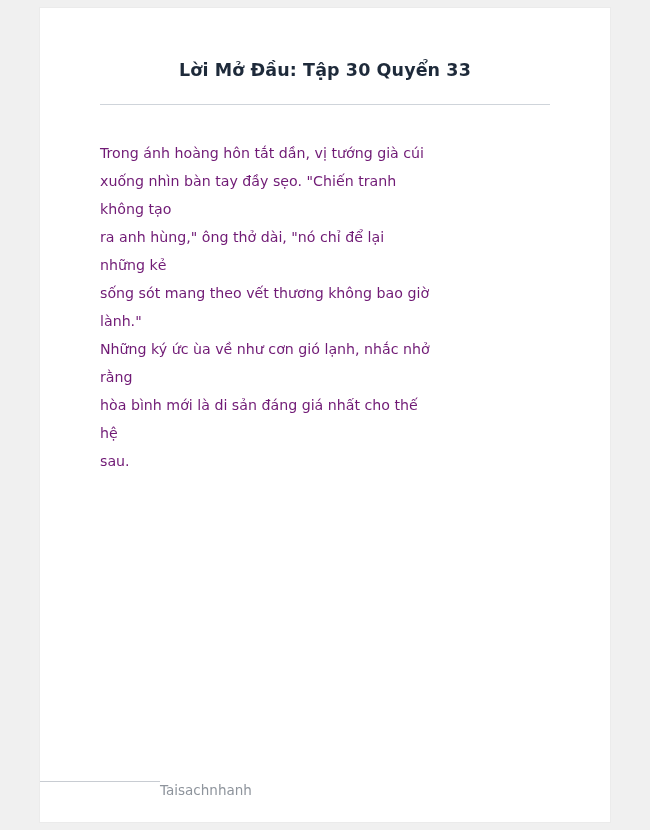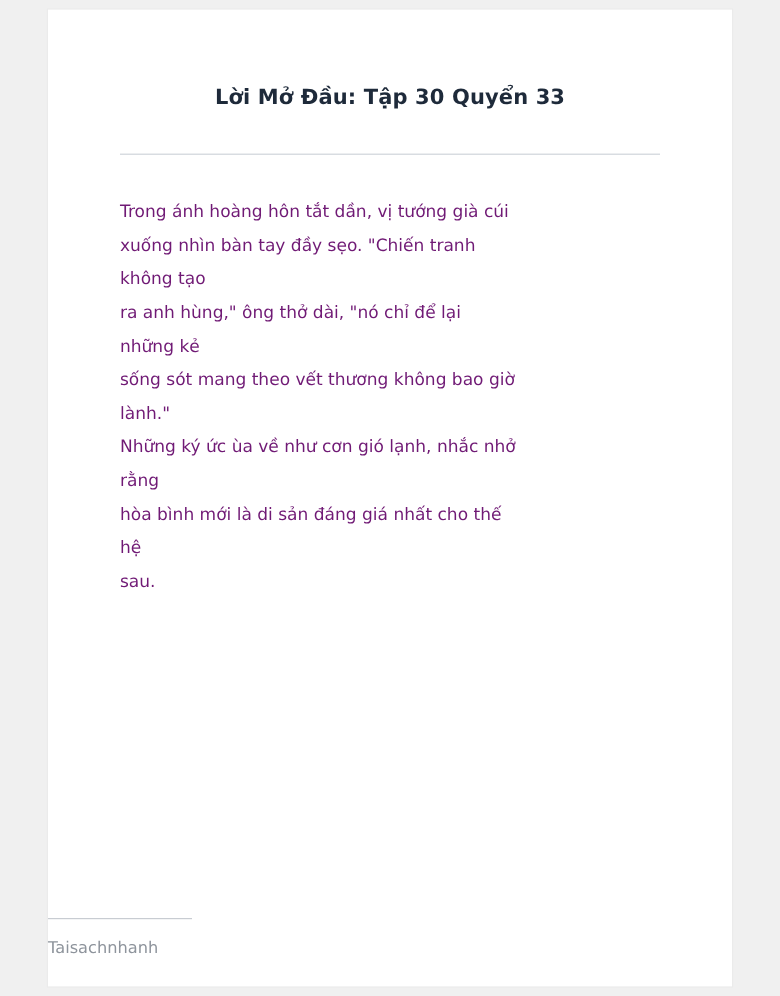--- a/index.html
+++ b/index.html
@@ -24,21 +24,21 @@
     display: flex;
     flex-direction: column;
   }
   .content {
     padding: 0 60px;
     flex: 1 1 auto;
     display: flex;
     flex-direction: column;
   }
   .doc-title {
-    margin: 12px;
+    margin: 0;
     padding-top: 52px;
     text-align: center;
     font-size: 17.5px;
     font-weight: bold;
     color: #1e2a3a;
     letter-spacing: 0.1px;
     font-family: "DejaVu Sans", sans-serif;
   }
   .title-rule {
     margin: 24px 0 0 0;
@@ -51,21 +51,22 @@
     font-size: 14.2px;
     line-height: 28px;
     color: #701a75;
     white-space: pre-wrap;
     font-family: "DejaVu Sans", sans-serif;
   }
   .footer {
     flex: 0 0 auto;
     padding-bottom: 24px;
     display: flex;
-    flex-direction: column;
+    flex-direction: row;
+    align-items: center;
   }
   .footer-rule {
     width: 120px;
     height: 1px;
     background: #c8ccd2;
     margin-bottom: 16px;
   }
   .footer-text {
     font-size: 13.5px;
     color: #8e949c;

